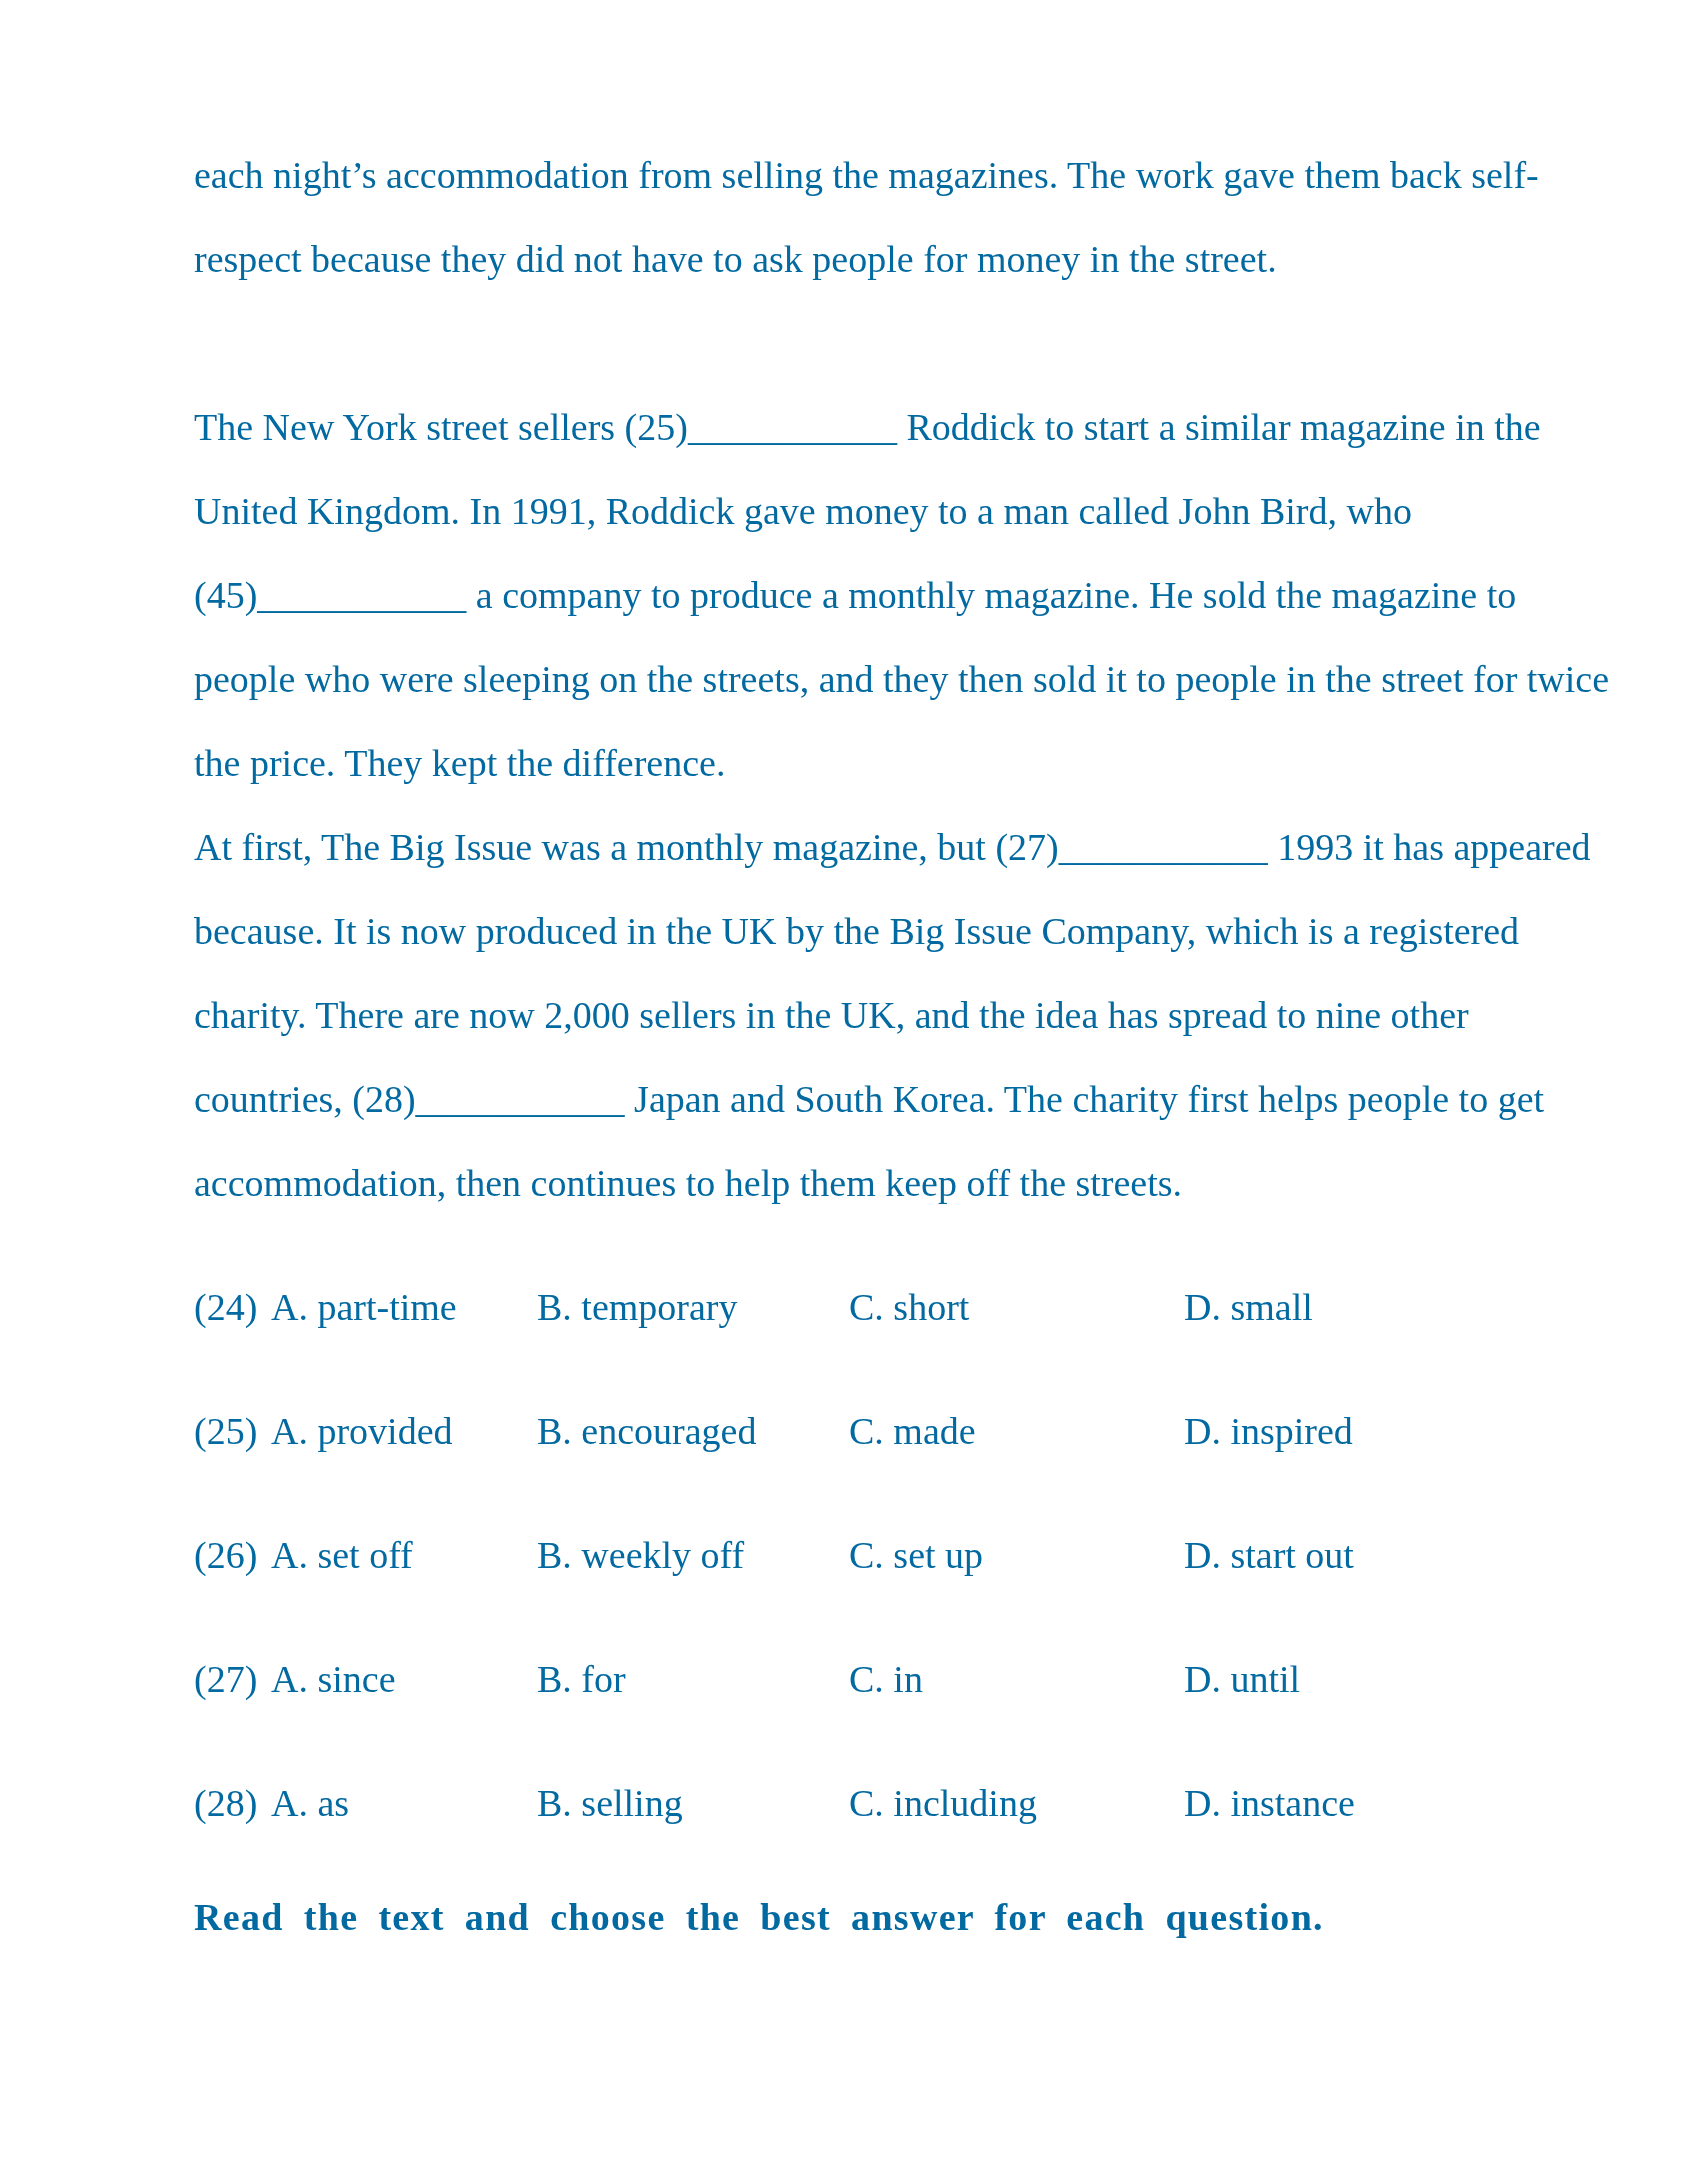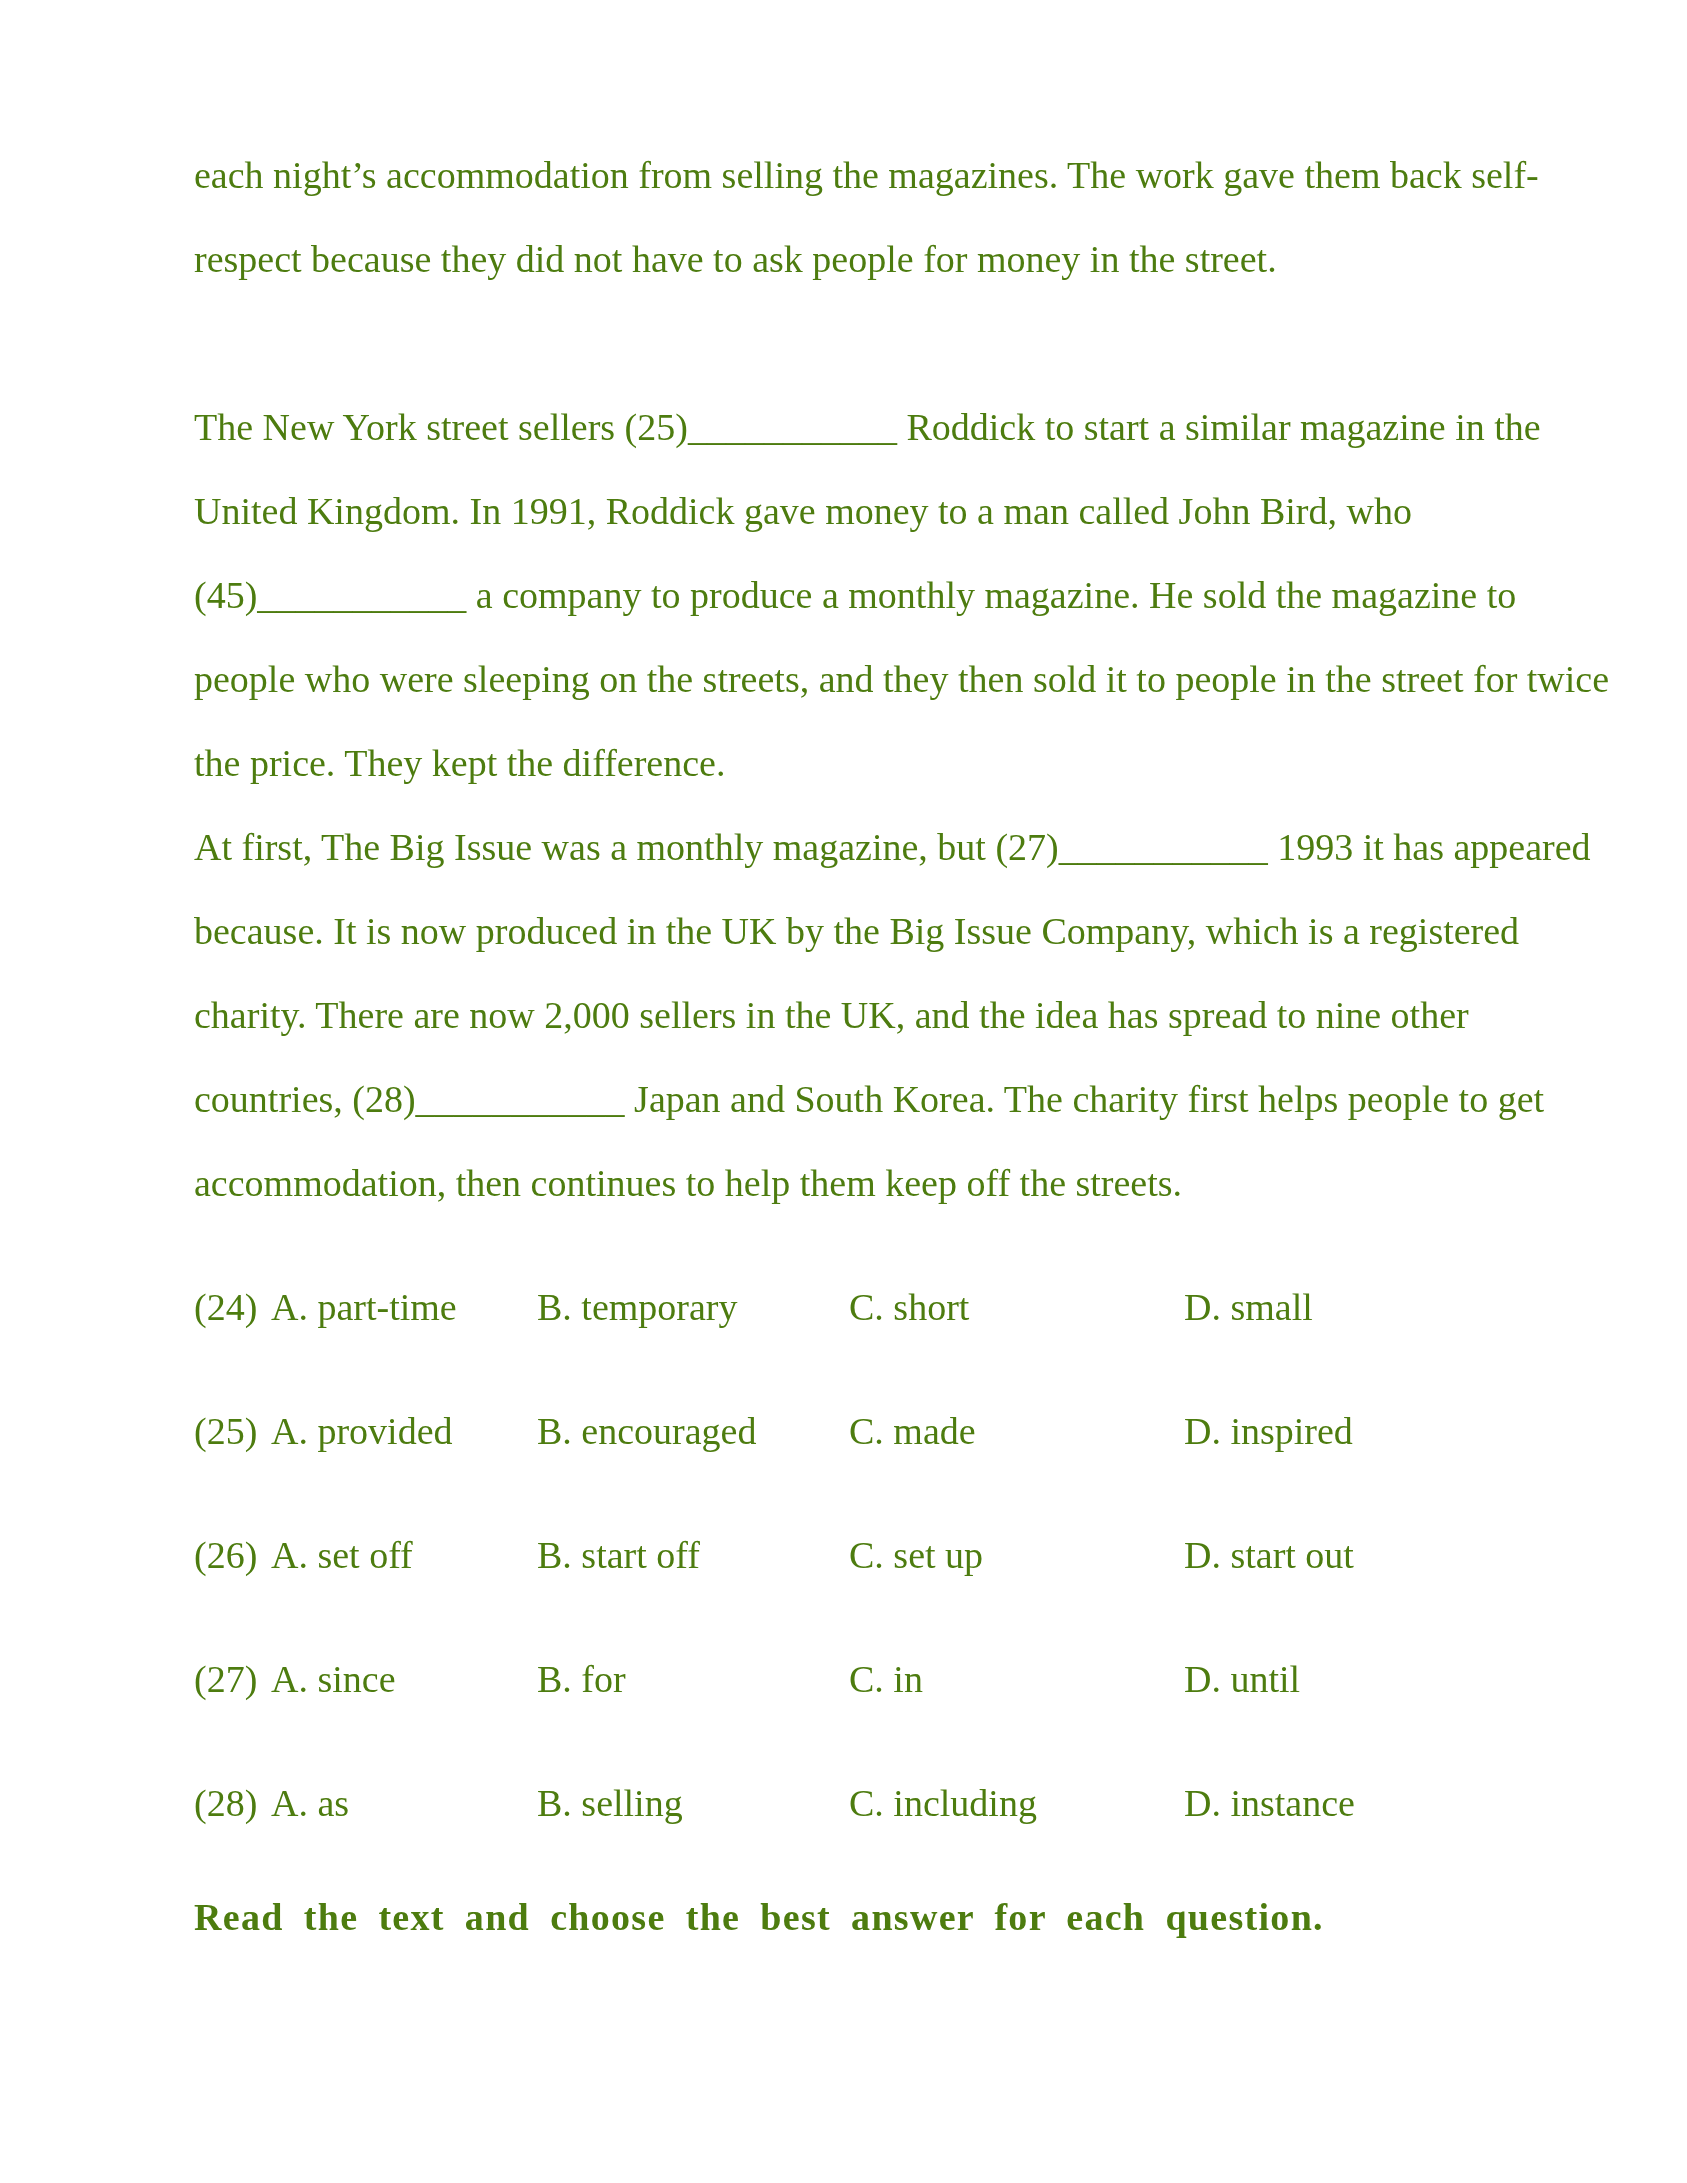--- a/index.html
+++ b/index.html
@@ -6,21 +6,21 @@
     margin: 0;
     padding: 0;
     background: #ffffff;
   }
   .page {
     position: relative;
     width: 1687px;
     height: 2183px;
     background: #ffffff;
     overflow: hidden;
-    color: #4d7c0f;
+    color: #0369a1;
     font-family: "Liberation Serif", "DejaVu Serif", serif;
     font-size: 38px;
     line-height: 84px;
   }
   .text-block {
     position: absolute;
     left: 194px;
     top: 0;
     width: 1442px;
   }
@@ -91,21 +91,21 @@
 
       <div class="q-row">
         <span class="q-cell col-a"><span class="q-num">(25)</span><span class="q-opt">A. provided</span></span>
         <span class="q-cell col-b">B. encouraged</span>
         <span class="q-cell col-c">C. made</span>
         <span class="q-cell col-d">D. inspired</span>
       </div>
 
       <div class="q-row">
         <span class="q-cell col-a"><span class="q-num">(26)</span><span class="q-opt">A. set off</span></span>
-        <span class="q-cell col-b">B. start off</span>
+        <span class="q-cell col-b">B. weekly off</span>
         <span class="q-cell col-c">C. set up</span>
         <span class="q-cell col-d">D. start out</span>
       </div>
 
       <div class="q-row">
         <span class="q-cell col-a"><span class="q-num">(27)</span><span class="q-opt">A. since</span></span>
         <span class="q-cell col-b">B. for</span>
         <span class="q-cell col-c">C. in</span>
         <span class="q-cell col-d">D. until</span>
       </div>

